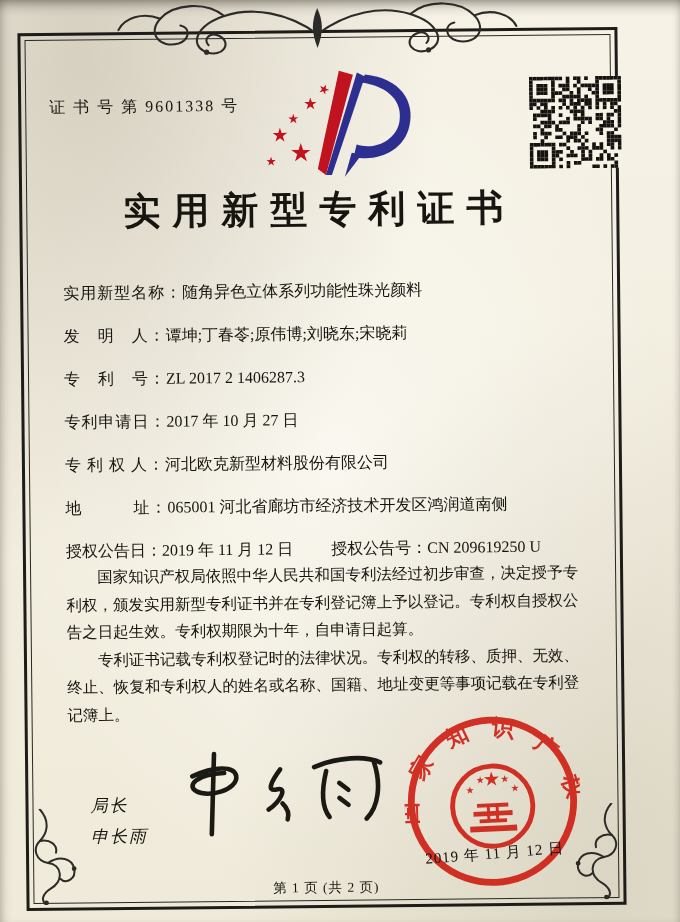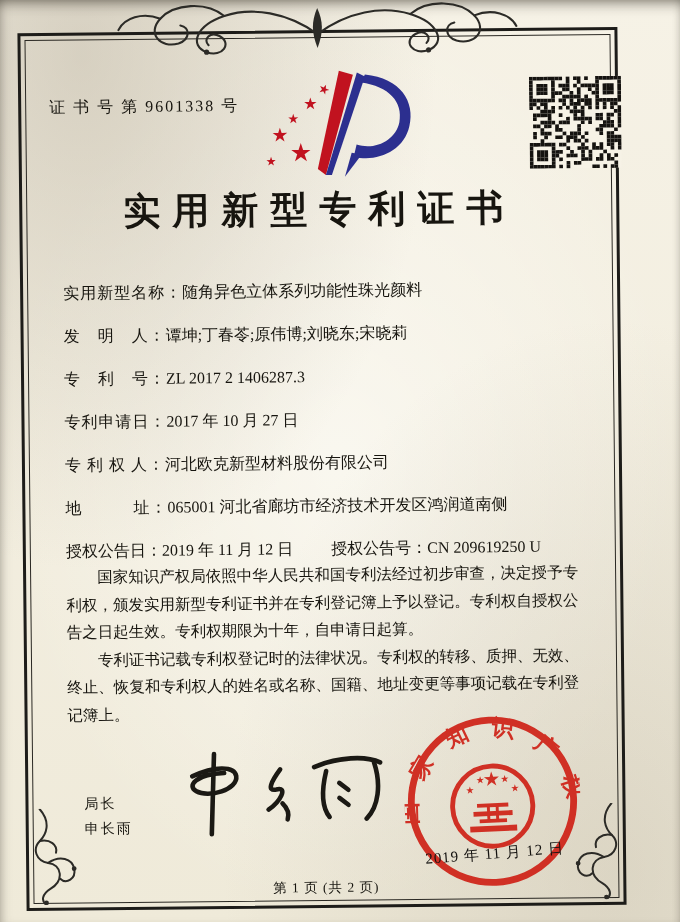--- a/index.html
+++ b/index.html
@@ -30,21 +30,21 @@
   .fields{position:absolute;left:40px;right:36px;top:248px;font-size:16px;}
   .frow{height:43px;white-space:nowrap;}
   .frow .lbl{letter-spacing:1px;}
   .grant-row{height:43px;white-space:nowrap;}
   .grant-no{margin-left:38px;}
   .paras{
     position:absolute;left:40px;right:42px;top:528px;font-size:15.5px;
     line-height:1.78;text-align:justify;
   }
   .paras p{margin:0;text-indent:2em;}
-  .director{position:absolute;left:56px;top:756px;font-size:14px;line-height:1.8;letter-spacing:2px;}
+  .director{position:absolute;left:62px;top:756px;font-size:17px;line-height:1.8;letter-spacing:2px;font-style:italic;}
   .signature{position:absolute;left:148px;top:712px;width:215px;height:95px;}
   .seal{position:absolute;left:376px;top:682px;width:176px;height:176px;opacity:.93;transform:rotate(-2deg);}
   .seal-date{
     position:absolute;left:396px;top:812px;width:170px;font-size:15px;color:#141210;
     letter-spacing:1px;transform:rotate(-4deg);white-space:nowrap;
   }
   .footer{position:absolute;left:0;right:0;top:846px;text-align:center;font-size:13.5px;letter-spacing:1px;}
   .flourish-top{position:absolute;left:50%;top:-33px;transform:translateX(-50%);}
   .flourish-bl{position:absolute;left:3px;bottom:3px;}
   .flourish-br{position:absolute;right:3px;bottom:3px;transform:scaleX(-1);}

